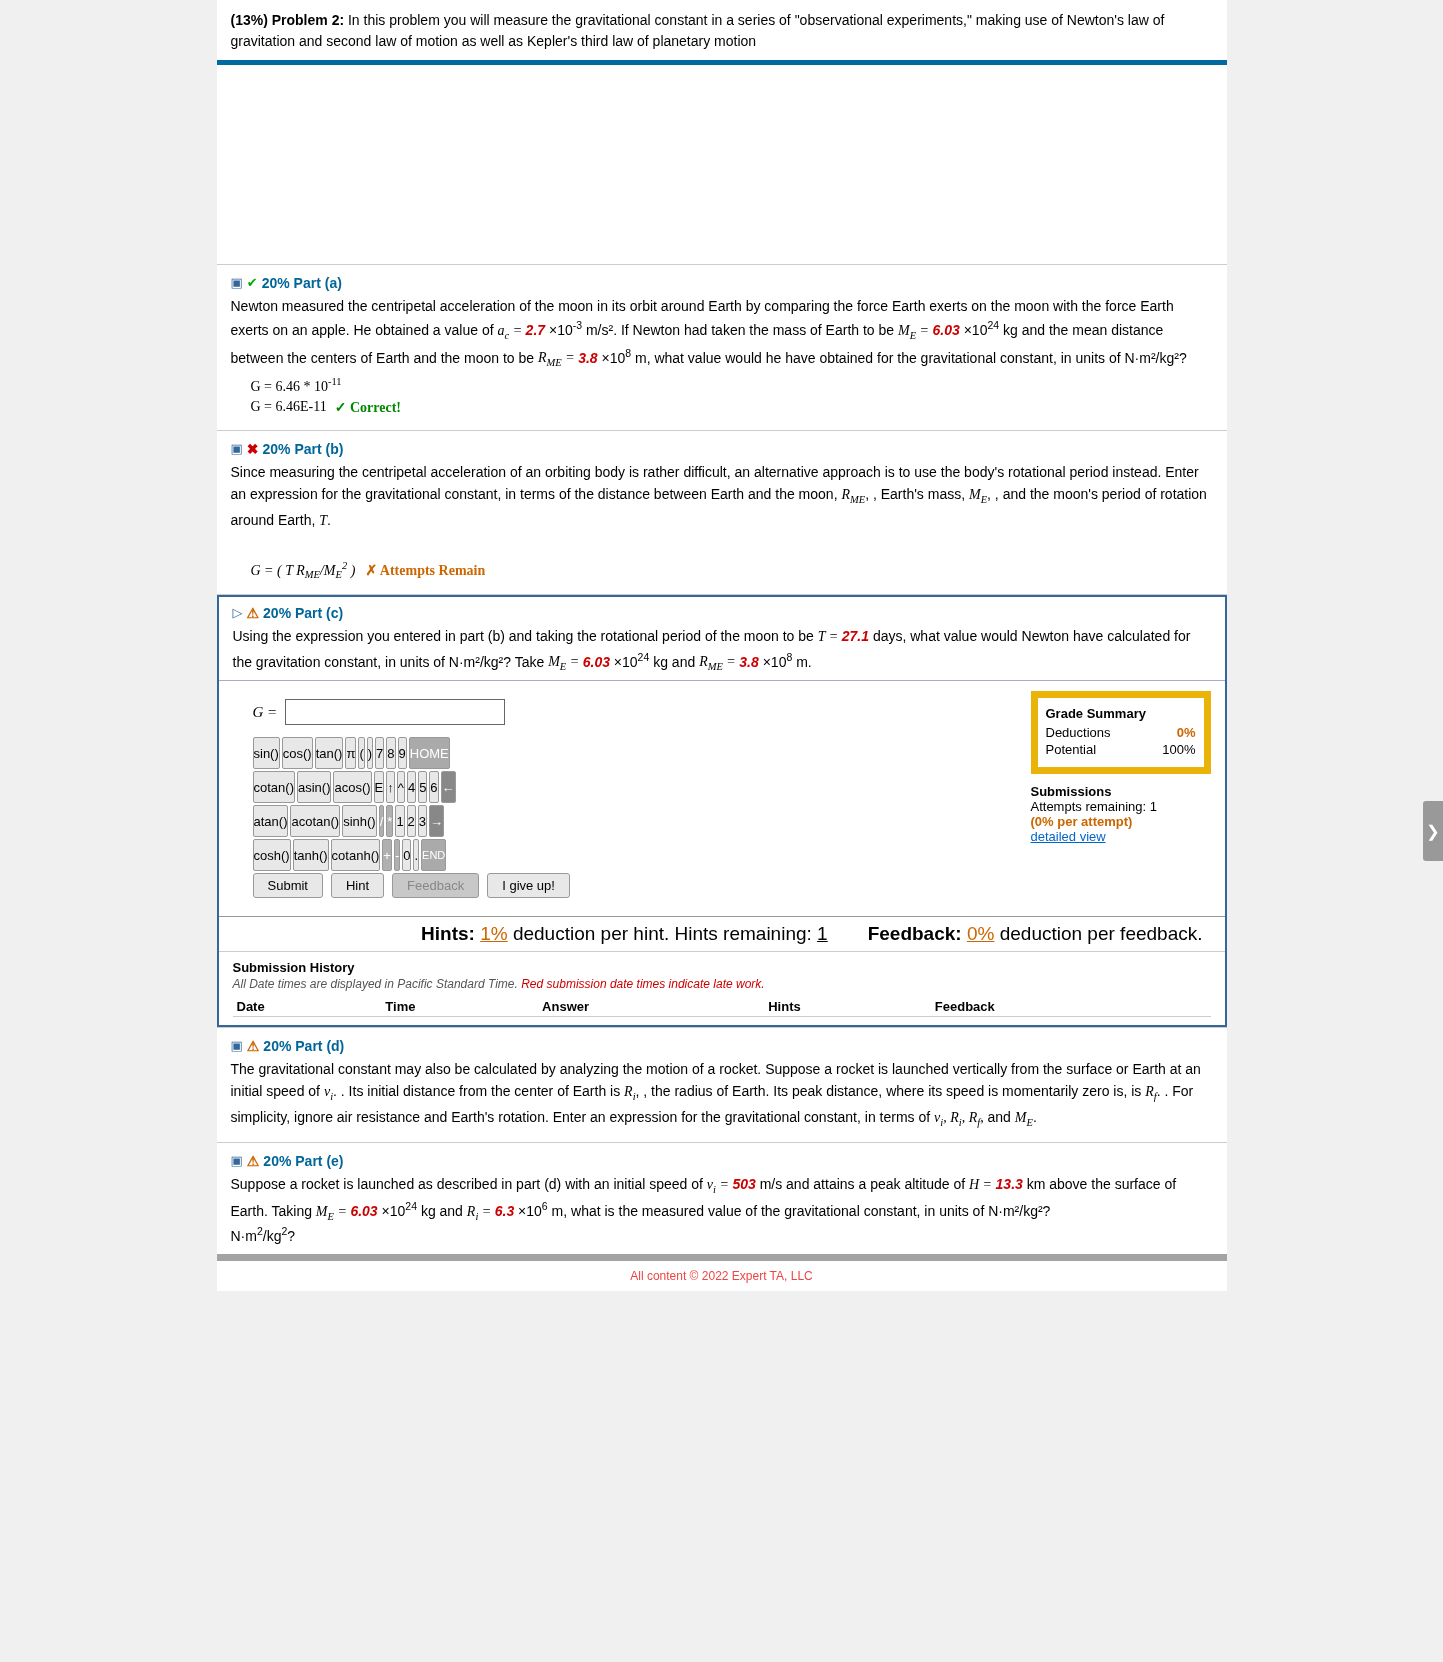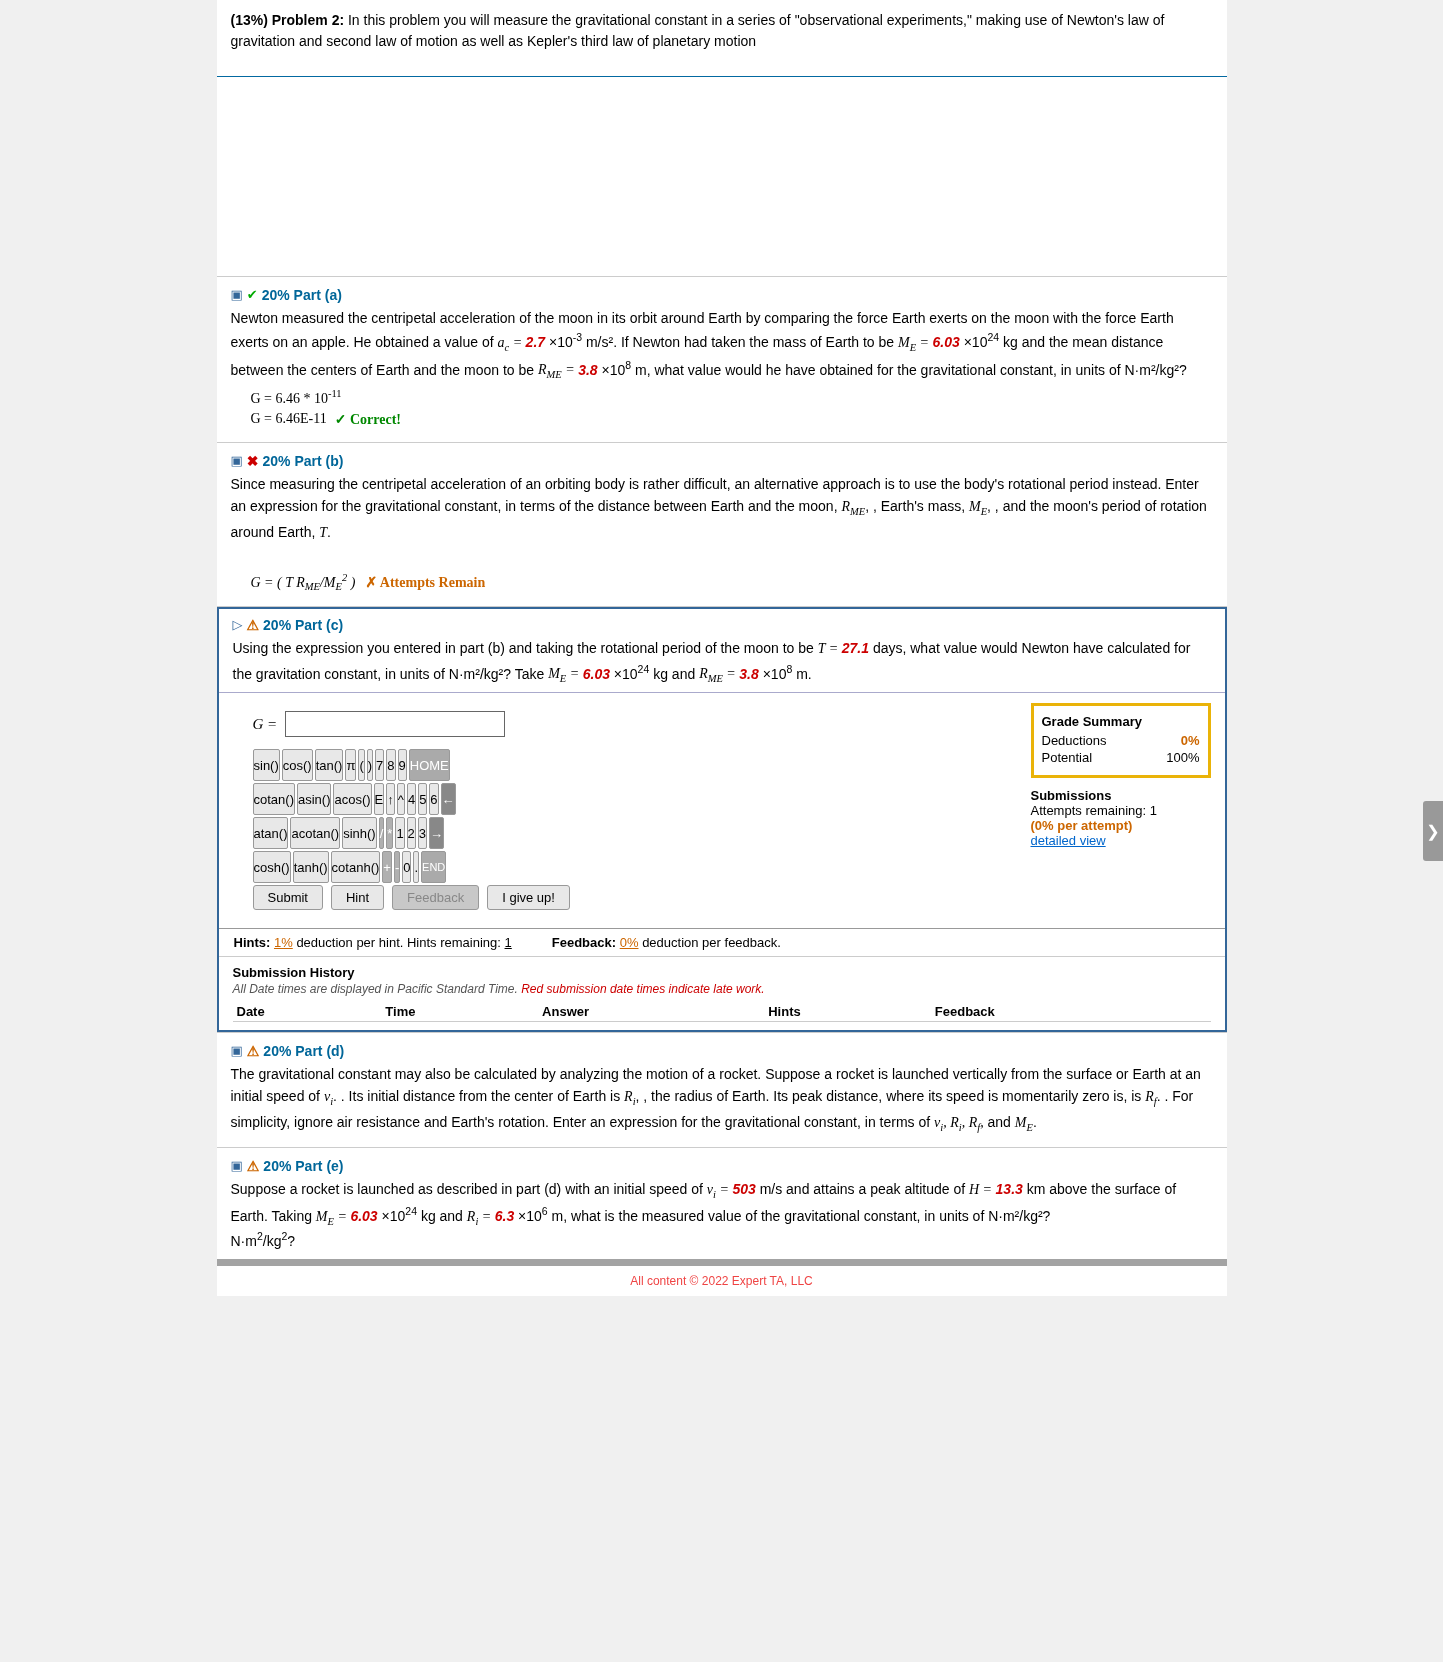--- a/index.html
+++ b/index.html
@@ -8,22 +8,22 @@
       font-size: 14px;
       background: #f0f0f0;
       color: #000;
     }
     .page-container {
       max-width: 1010px;
       margin: 0 auto;
       background: #fff;
     }
     .problem-header {
-      padding: 10px 14px 24px 14px;
-      border-bottom: 1px solid #0369a1;
+      padding: 10px 14px 8px 14px;
+      border-bottom: 5px solid #0369a1;
     }
     .problem-header p {
       line-height: 1.5;
     }
     .blank-area {
       height: 200px;
       border-bottom: 1px solid #ccc;
     }
     .part-section {
       padding: 10px 14px;
@@ -70,21 +70,21 @@
       gap: 20px;
     }
     .part-c-left {
       flex: 1;
     }
     .part-c-right {
       width: 180px;
       flex-shrink: 0;
     }
     .grade-summary-box {
-      border: 3px solid #eab308;
+      border: 7px solid #eab308;
       padding: 8px;
       font-size: 13px;
     }
     .grade-summary-box .gs-title {
       font-weight: bold;
       margin-bottom: 4px;
     }
     .grade-summary-row {
       display: flex;
       justify-content: space-between;
@@ -164,23 +164,24 @@
       border-radius: 3px;
     }
     .action-btn.feedback-btn {
       background: #c8c8c8;
       color: #888;
       cursor: default;
     }
     .hints-feedback-row {
       display: flex;
       border-top: 1px solid #999;
-      padding: 6px 15px;
-      font-size: 13px;
+      padding: 6px 22px;
+      font-size: 19px;
       gap: 40px;
+      justify-content: flex-end;
     }
     .hints-feedback-row .underline { text-decoration: underline; }
     .hints-feedback-row .orange { color: #cc6600; }
     .submission-history {
       padding: 8px 14px;
       border-top: 1px solid #ccc;
       font-size: 13px;
     }
     .sub-history-title { font-weight: bold; margin-bottom: 2px; }
     .sub-history-note {

